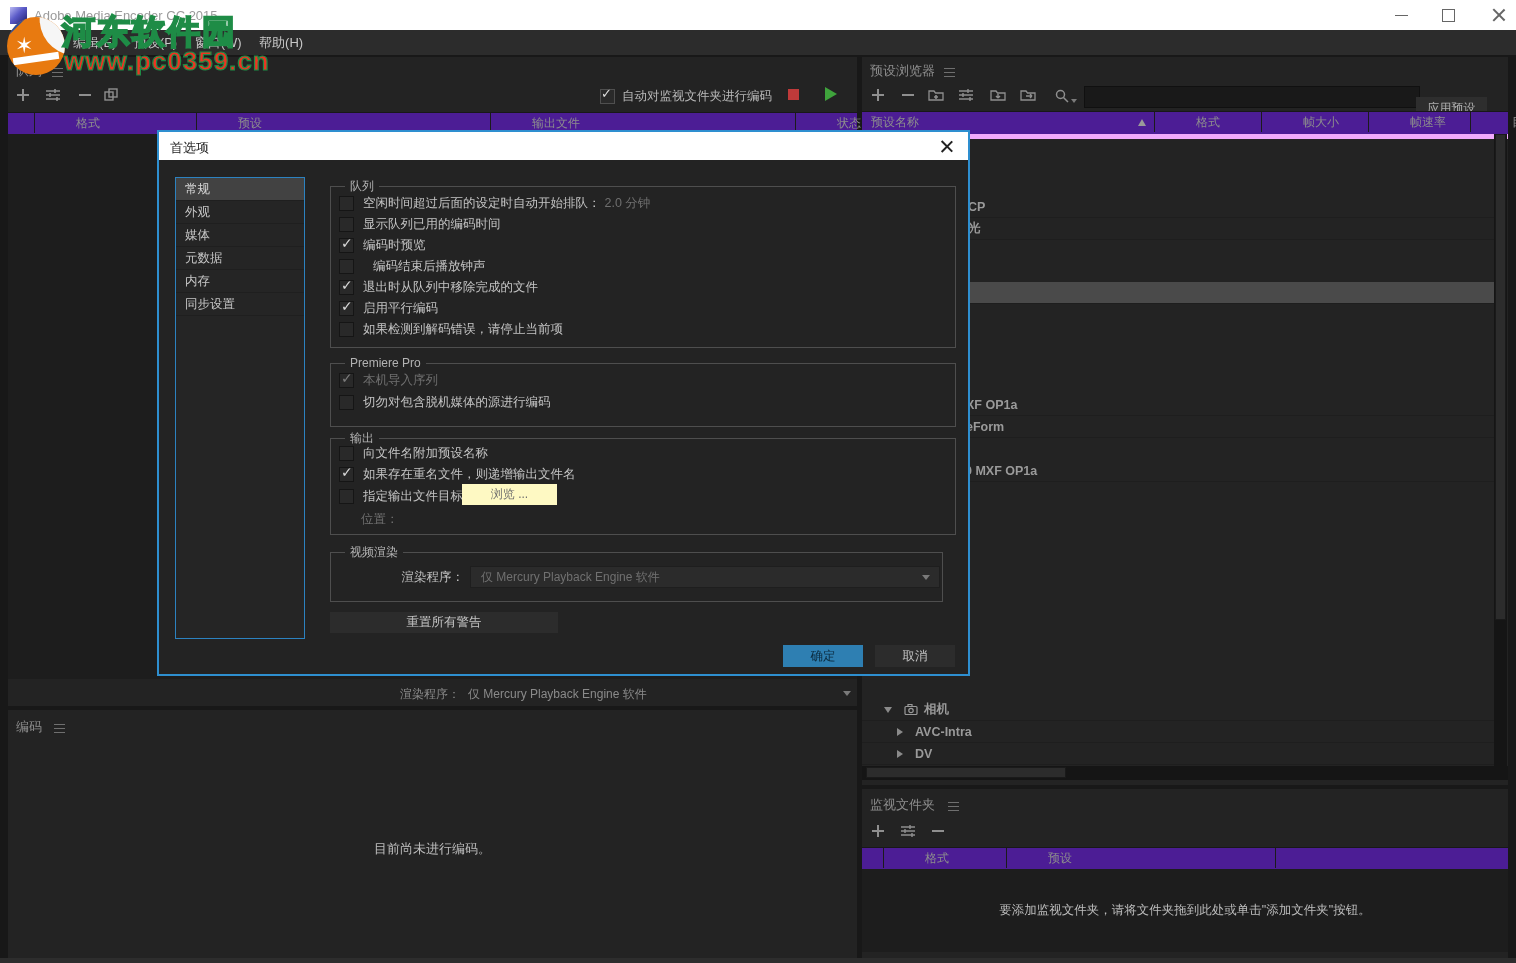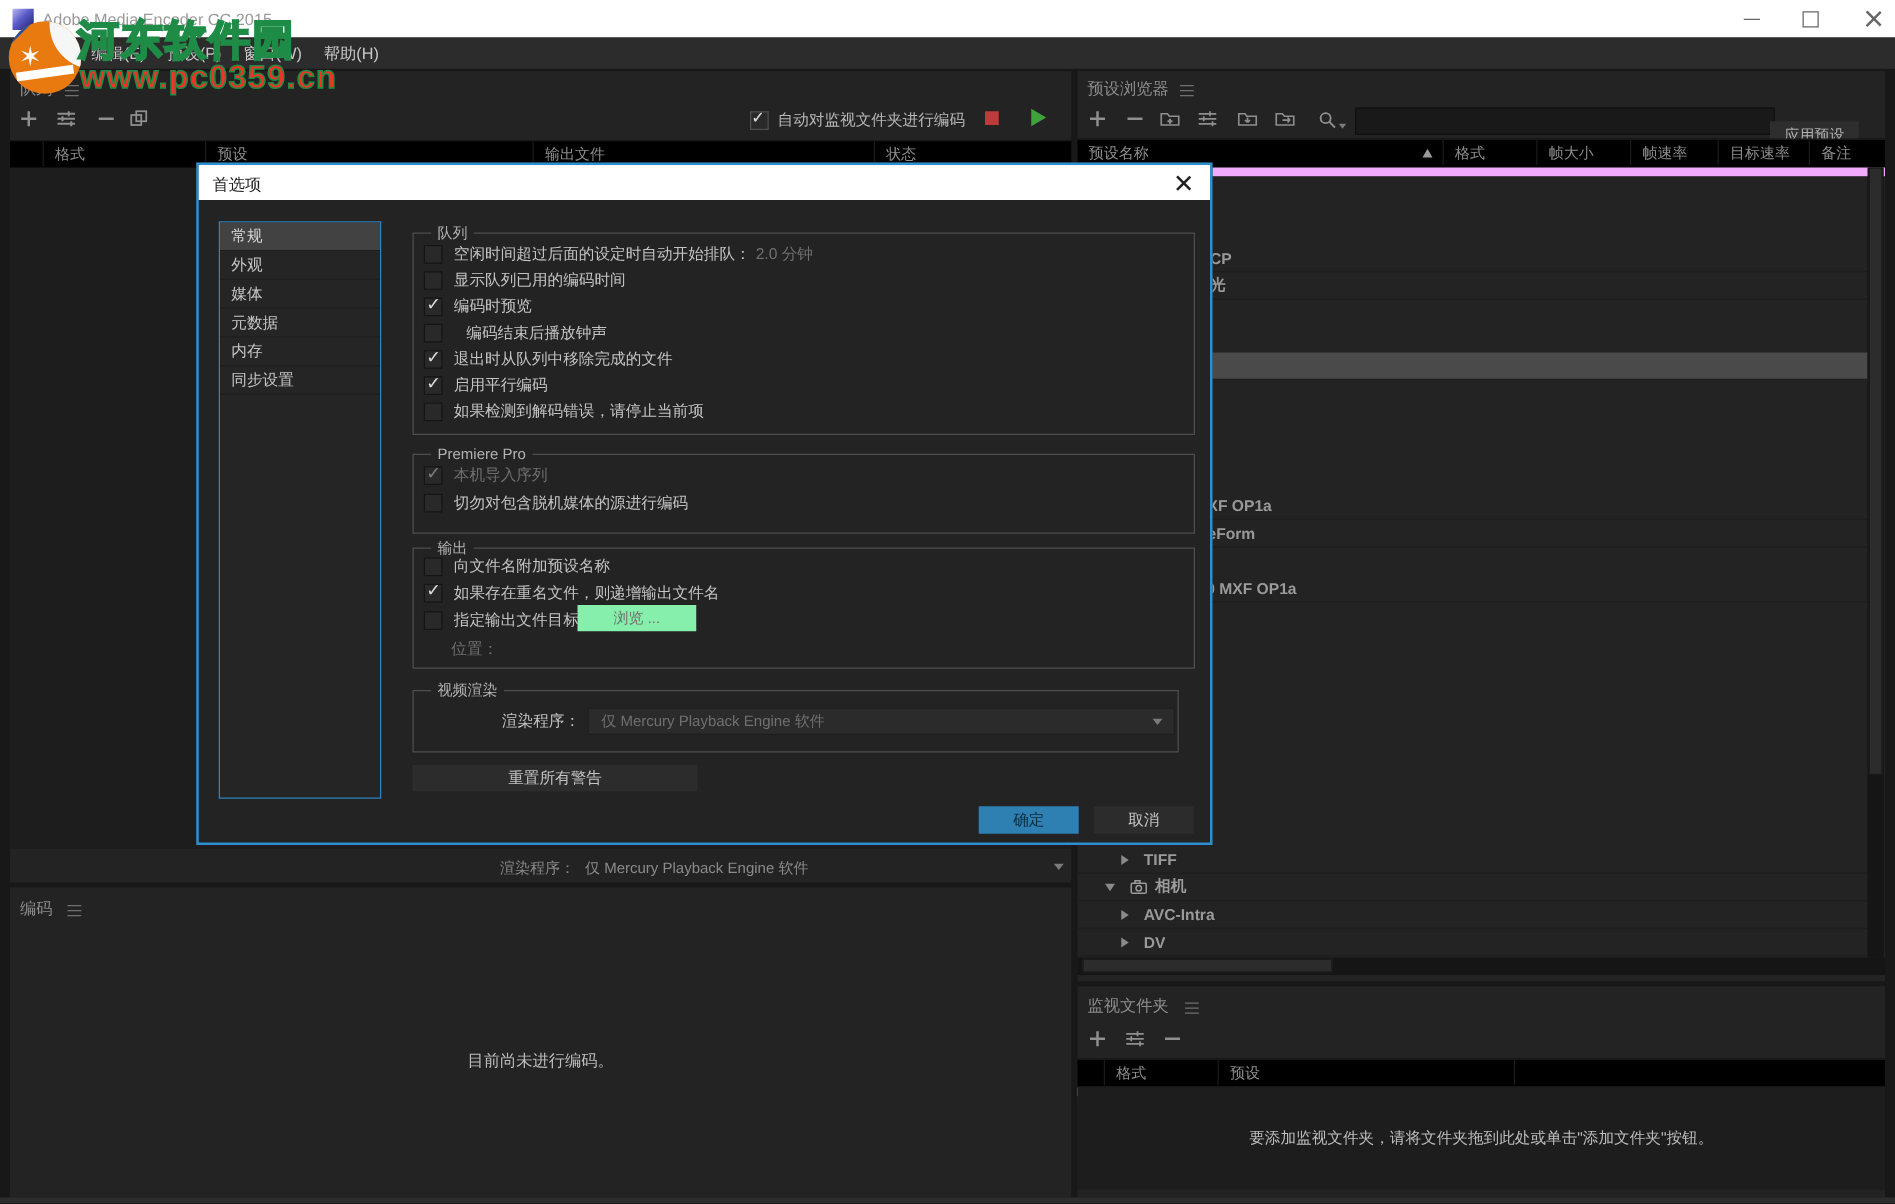--- a/index.html
+++ b/index.html
@@ -24,21 +24,21 @@
 
   .frame-bottom{position:absolute;left:0;top:958px;width:1516px;height:5px;background:#2d2d2d;}
 
   
   .panel{position:absolute;background:#232323;}
   .ptitle{position:absolute;font-size:13px;color:#8d8d8d;}
   .hamb{position:absolute;width:11px;height:7px;border-top:1px solid #6f6f6f;border-bottom:1px solid #6f6f6f;
         background:linear-gradient(#6f6f6f 0 0) center/100% 1px no-repeat;}
   .ticon{position:absolute;width:18px;height:18px;color:#8f8f8f;}
   .ticon svg{display:block;}
-  .hdr{position:absolute;background:#000000;border-top:1px solid #181818;border-bottom:7px solid #f0abfc;display:flex;}
+  .hdr{position:absolute;background:#4c1d95;border-top:1px solid #181818;border-bottom:5px solid #f0abfc;display:flex;gap:32px;}
   .hcell{height:20px;line-height:20px;font-size:12px;color:#8d8d8d;padding-left:9px;
          border-right:1px solid #1b1b1b;box-sizing:border-box;flex:none;overflow:hidden;white-space:nowrap;}
   .body-dark{position:absolute;background:#1d1d1d;}
 
   
   .mini-cb{position:relative;width:13px;height:13px;background:#2a2a2a;border:1px solid #4f4f4f;flex:none;}
   .mini-cb .chk{position:absolute;left:0;top:-4px;font-size:13px;font-weight:bold;color:#dedede;}
   .stop-sq{width:11px;height:11px;background:#bf3a3a;}
   .play-tri{width:0;height:0;border-left:12px solid #3fa33c;border-top:7px solid transparent;border-bottom:7px solid transparent;}
 
@@ -70,21 +70,21 @@
   .nav-item.selected{background:#424242;color:#d6d6d6;}
 
   .grp{position:absolute;border:1px solid #4e4e4e;}
   .grp-label{position:absolute;background:#232323;padding:0 5px;font-size:12px;color:#b3b3b3;line-height:14px;}
   .prow{position:absolute;height:16px;display:flex;align-items:center;font-size:12.5px;color:#c4c4c4;white-space:nowrap;}
   .cb{position:relative;width:13px;height:13px;background:#292929;border:1px solid #151515;margin-right:9px;flex:none;}
   .cb .chk{position:absolute;left:1px;top:-4px;font-size:14px;font-weight:bold;color:#d8d8d8;}
   .dim{color:#6f6f6f;}
   .dim .chk{color:#7c7c7c;}
   .dimtxt{color:#6f6f6f;margin-left:4px;}
-  .small-btn{background:#86efac;color:#6e6e6e;font-size:12px;text-align:center;}
+  .small-btn{background:#fef9c3;color:#6e6e6e;font-size:12px;text-align:center;}
   .dropdown{position:absolute;background:#2b2b2b;border:1px solid #1e1e1e;display:flex;align-items:center;
             font-size:12px;color:#707070;padding-left:10px;box-sizing:border-box;}
   .dropdown .dd-arrow{position:absolute;right:9px;}
   .flat-btn{position:absolute;background:#2c2c2c;color:#c4c4c4;font-size:12.5px;text-align:center;}
   .ok-btn{position:absolute;background:#2e7fb2;color:#0c2c40;font-size:12.5px;text-align:center;}
 
   
   .wm{position:absolute;z-index:100;pointer-events:none;}
   .wm-logo{position:absolute;left:7px;top:17px;width:58px;height:58px;border-radius:50%;
            background:#e87a10;overflow:hidden;}
@@ -251,24 +251,20 @@
     <div class="pb-row" style="top:337px;">
       <span style="margin-left:104px;">XF OP1a</span>
       </div>
     <div class="pb-row" style="top:359px;">
       <span style="margin-left:104px;">eForm</span>
       </div>
     <div class="pb-row" style="top:403px;">
       <span style="margin-left:103px;">0 MXF OP1a</span>
       </div>
 
-    <div class="pb-row" style="top:620px;padding-left:35px;">
-      <span class="tri-r"></span>
-      <span style="margin-left:12px;">TIFF</span>
-      </div>
     <div class="pb-row" style="top:642px;padding-left:22px;">
       <span class="tri-d"></span>
       <span style="margin-left:12px;display:inline-flex;">
         <svg width="15" height="13" viewBox="0 0 15 13" stroke="#9a9a9a" stroke-width="1.2" fill="none">
           <rect x="1" y="3.5" width="12" height="8" rx="1"></rect>
             <circle cx="7" cy="7.5" r="2.2"></circle>
             <path d="M4 3.5V1.5h4v2"></path>
           </svg>
         </span>
       <span style="margin-left:5px;">相机</span>

